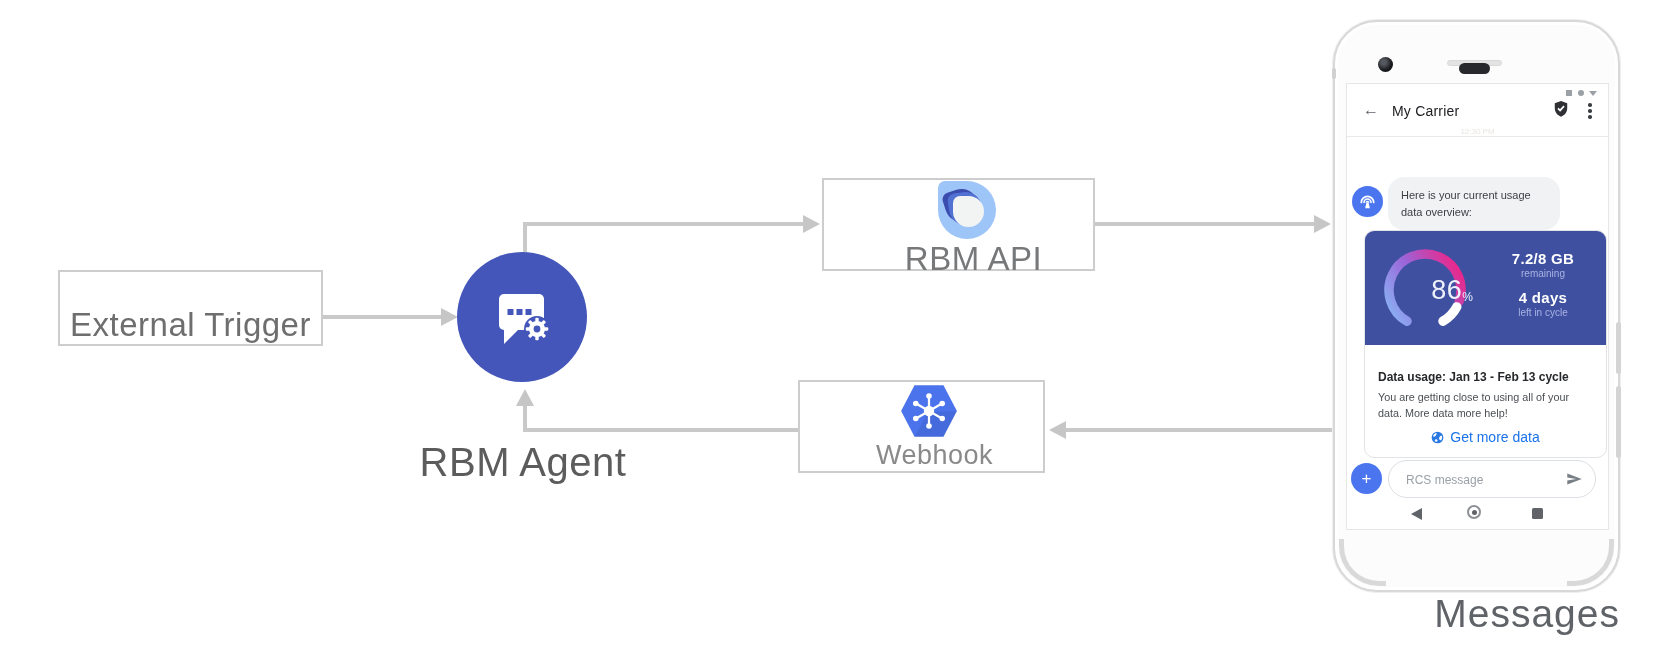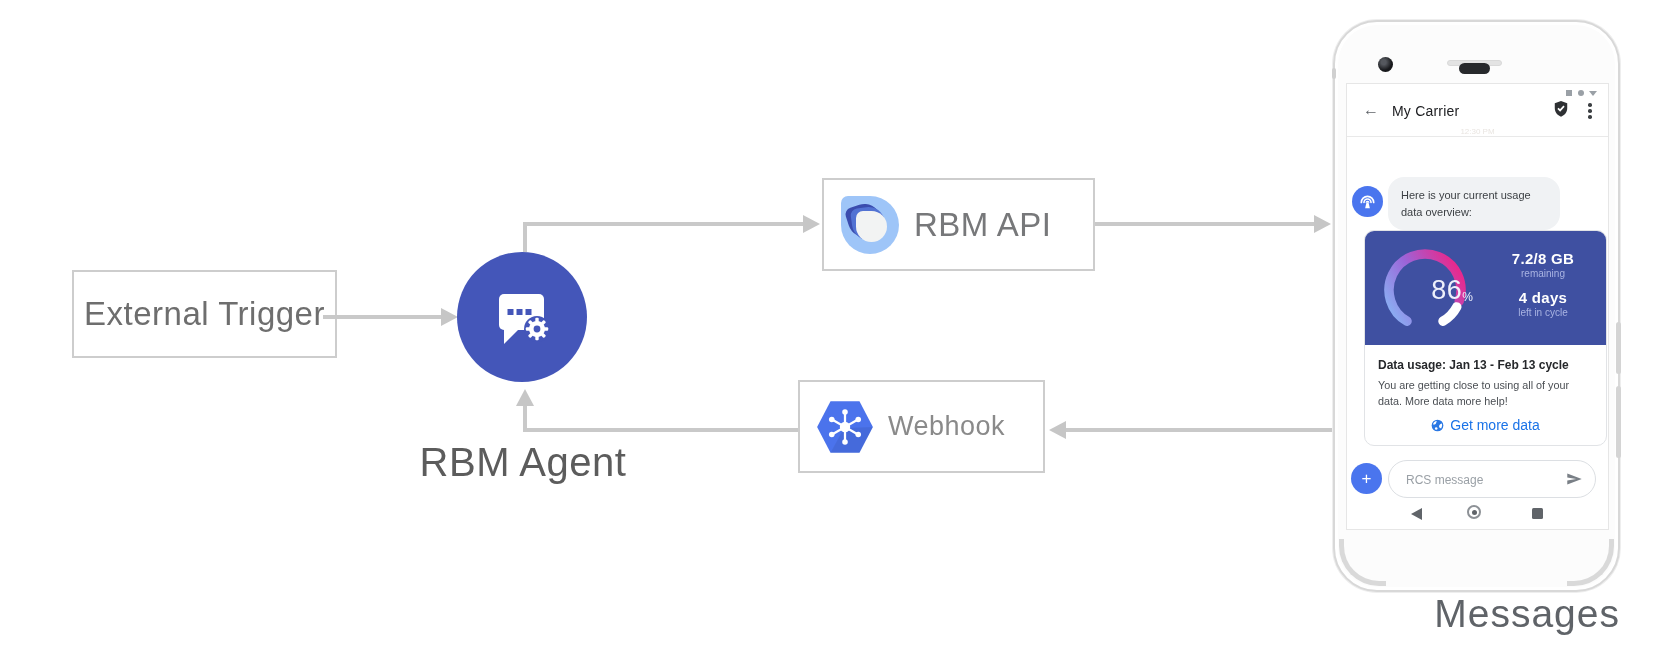--- a/index.html
+++ b/index.html
@@ -2,24 +2,24 @@
 <html><head>
 <meta charset="utf-8">
 <style>
   html,body{margin:0;padding:0;background:#fff;}
   body{width:1669px;height:652px;position:relative;overflow:hidden;
        font-family:"Liberation Sans",sans-serif;}
   .abs{position:absolute;}
 
   
   .node-box{position:absolute;background:#fff;border:2px solid #cdcdcd;
-            display:flex;align-items:center;justify-content:center;box-sizing:border-box;}
+            display:flex;align-items:center;justify-content:center;box-sizing:border-box;flex-direction:column;}
   .node-label{color:#6e6e6e;font-weight:300;letter-spacing:.5px;}
 
-  .et-box{left:72px;top:270px;width:265px;height:88px;}
+  .et-box{left:58px;top:270px;width:265px;height:76px;justify-content:flex-end;}
   .et-box .node-label{font-size:33px;}
 
   .api-box{left:822px;top:178px;width:273px;height:93px;justify-content:flex-start;padding-left:16px;}
   .api-box .node-label{font-size:33px;color:#77787a;margin-left:14px;}
 
   .wh-box{left:798px;top:380px;width:247px;height:93px;justify-content:flex-start;padding-left:14px;}
   .wh-box .node-label{font-size:27px;color:#8a8a8a;margin-left:12px;}
 
   .agent-circle{left:457px;top:252px;width:130px;height:130px;border-radius:50%;
                 background:#4456b9;display:flex;align-items:center;justify-content:center;}
@@ -91,21 +91,21 @@
   .gauge-wrap{position:absolute;left:12px;top:11px;width:96px;height:96px;}
   .gauge-text{position:absolute;left:0;top:0;width:96px;height:96px;display:flex;
               align-items:center;justify-content:flex-end;color:#eef0fb;}
   .gauge-text .big{font-size:27px;font-weight:300;letter-spacing:.5px;}
   .gauge-text .pct{font-size:12px;align-self:center;margin-top:13px;}
   .stats{position:absolute;left:122px;top:0;width:112px;height:100%;text-align:center;}
   .stat-val{margin-top:19px;font-size:15px;font-weight:bold;color:#fff;letter-spacing:.3px;}
   .stat-sub{margin-top:1px;font-size:10px;color:#a9b3e2;}
   .stat-val2{margin-top:10px;}
   .card-white{padding:13px 13px 12px;}
-  .cw-title{font-size:12px;font-weight:bold;color:#26282b;}
+  .cw-title{font-size:12px;font-weight:bold;color:#26282b;margin-top:12px;}
   .cw-body{margin-top:5px;font-size:10.8px;line-height:1.5;color:#4b4f54;}
   .cta{margin-top:8px;display:flex;align-items:center;justify-content:center;gap:6px;cursor:default;}
   .cta span{font-size:14px;font-weight:500;color:#1a73e8;}
 
   
   .plus-btn{position:absolute;left:4px;top:379px;width:31px;height:31px;border-radius:50%;background:#4a75ee;
             color:#fff;display:flex;align-items:center;justify-content:center;font-size:17px;font-weight:500;}
   .pill{position:absolute;left:41px;top:376px;width:208px;height:38px;border:1.5px solid #dcdfe3;
         border-radius:19px;box-sizing:border-box;background:#fff;}
   .pill input{position:absolute;left:15px;top:4px;width:140px;height:28px;border:none;outline:none;

